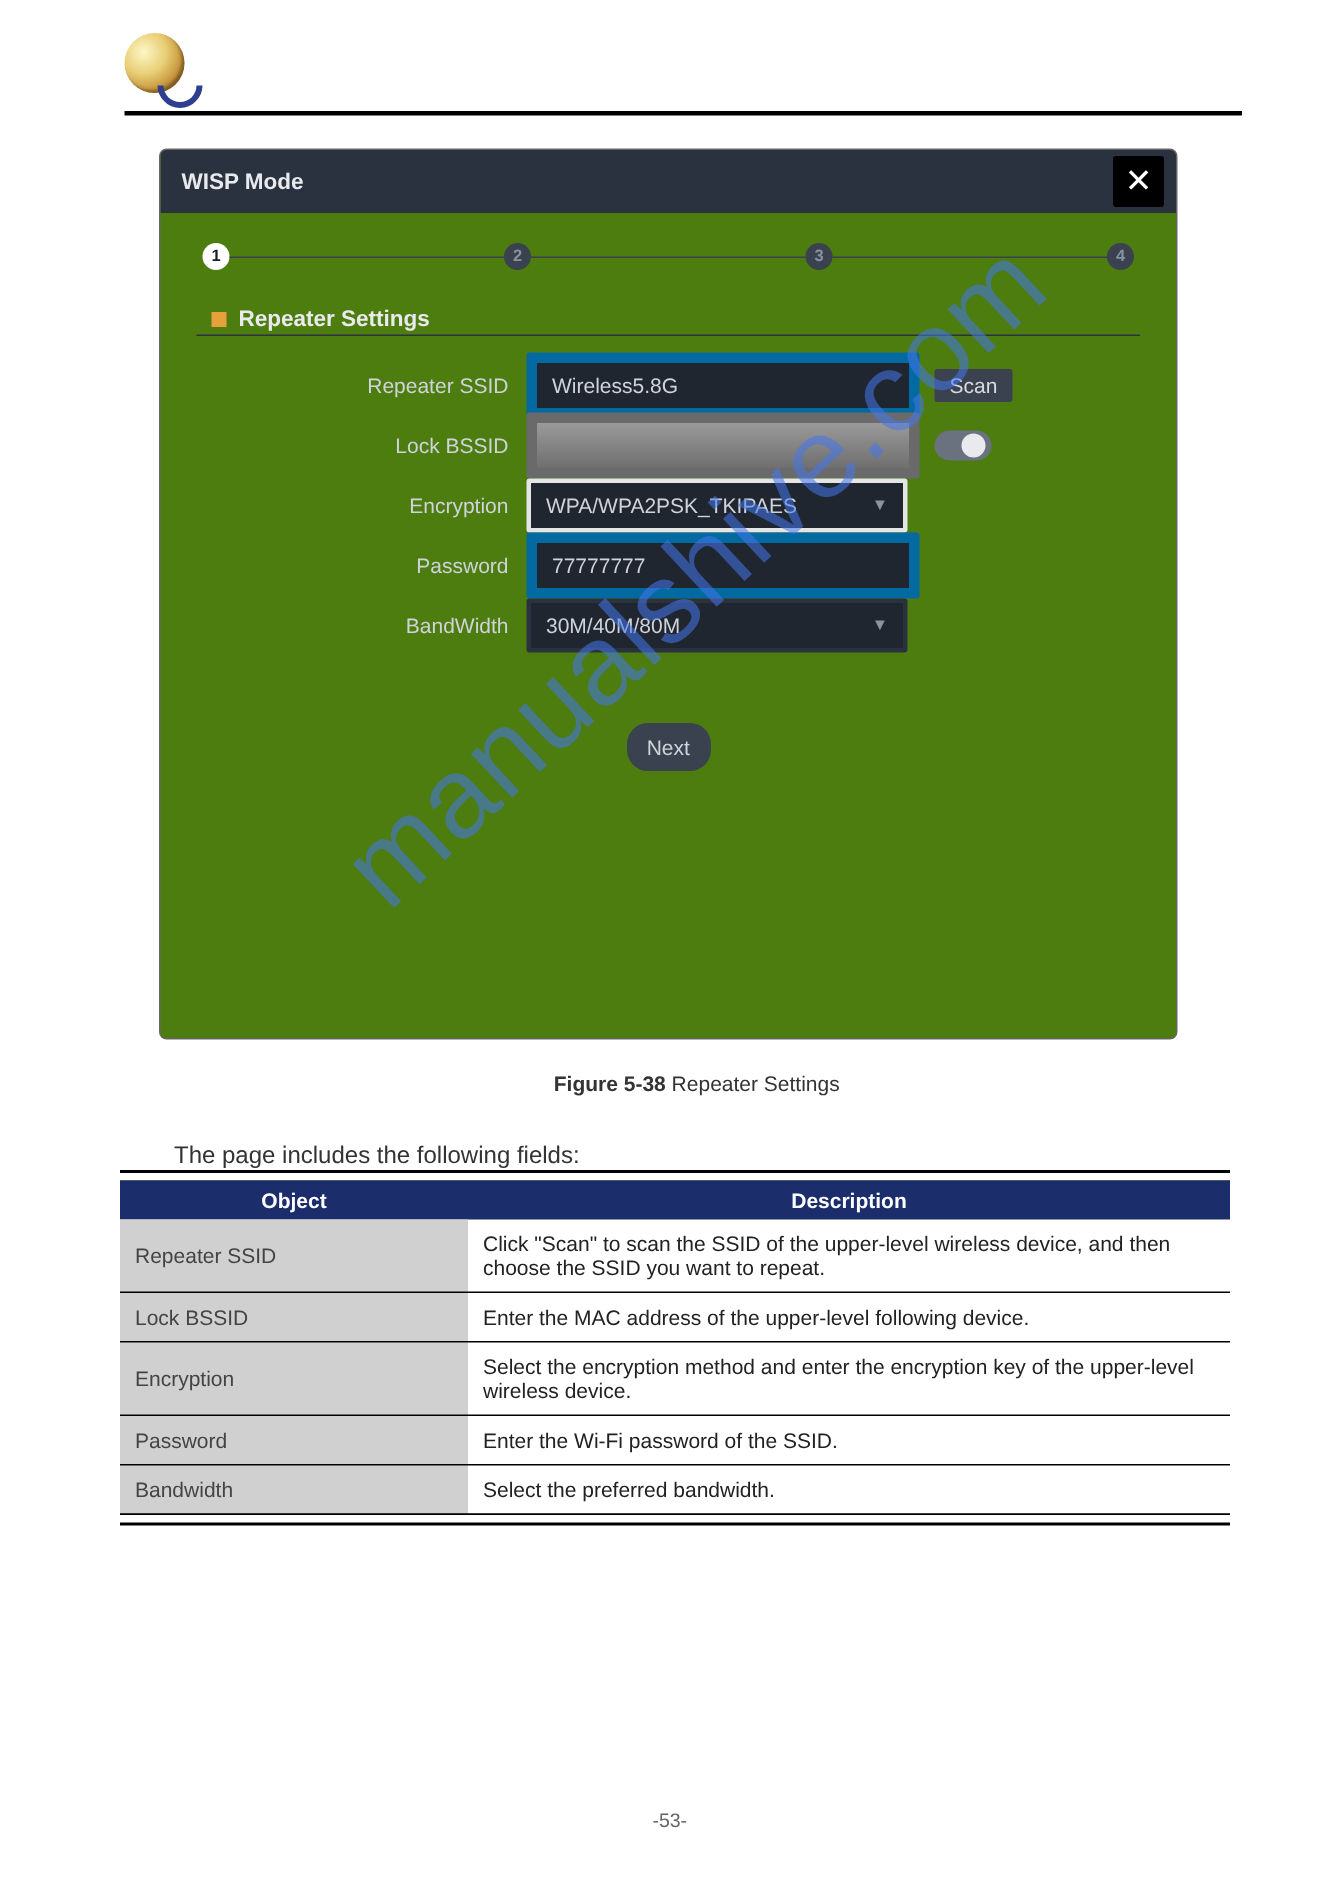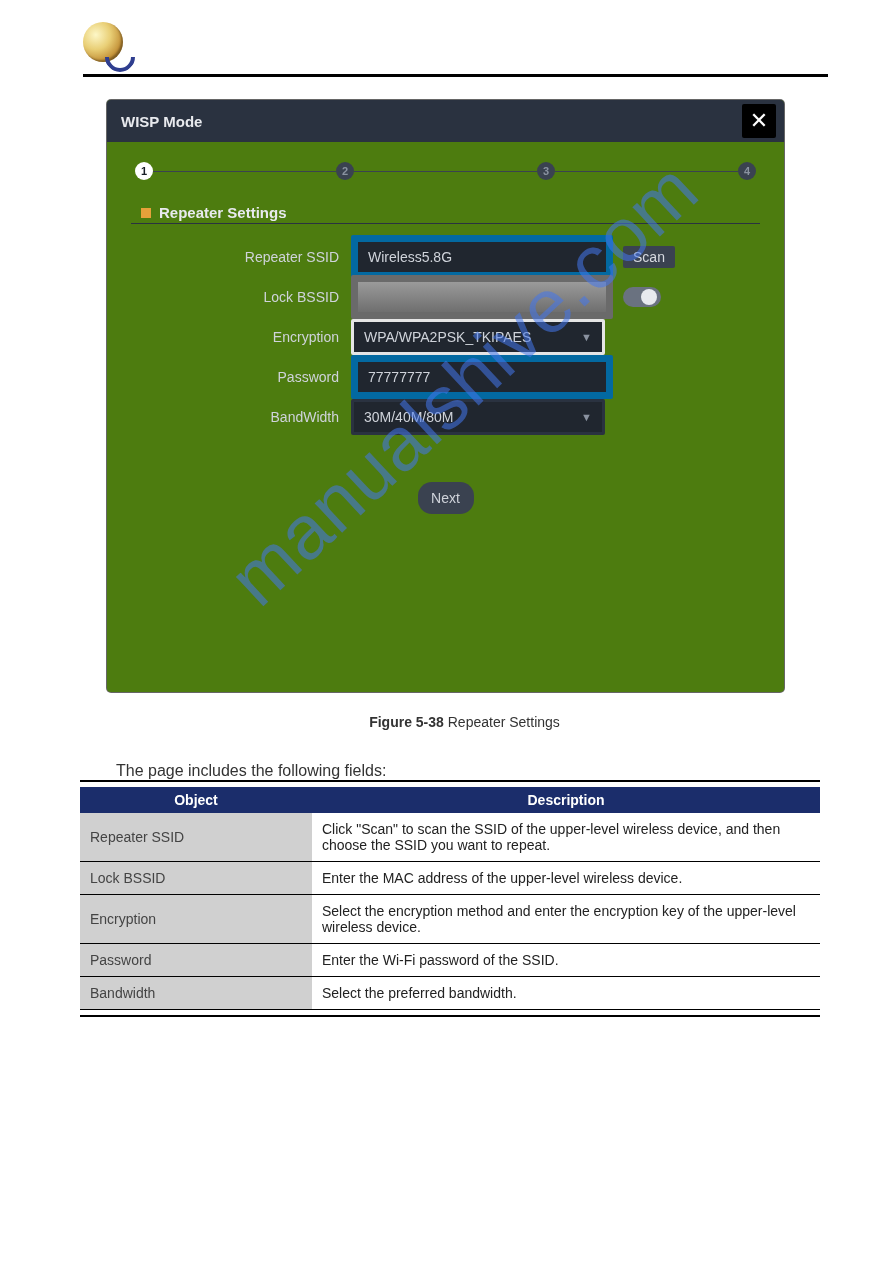--- a/index.html
+++ b/index.html
@@ -446,31 +446,32 @@
         <th>Description</th>
       </tr>
     </thead>
     <tbody>
       <tr>
         <td>Repeater SSID</td>
         <td>Click "Scan" to scan the SSID of the upper-level wireless device, and then choose the SSID you want to repeat.</td>
       </tr>
       <tr>
         <td>Lock BSSID</td>
-        <td>Enter the MAC address of the upper-level wireless device.</td>
+        <td>Enter the MAC address of the upper-level following device.</td>
       </tr>
       <tr>
         <td>Encryption</td>
         <td>Select the encryption method and enter the encryption key of the upper-level wireless device.</td>
       </tr>
       <tr>
         <td>Password</td>
         <td>Enter the Wi-Fi password of the SSID.</td>
       </tr>
       <tr>
         <td>Bandwidth</td>
         <td>Select the preferred bandwidth.</td>
       </tr>
     </tbody>
   </table>
   <div class="tbl-bot-rule" id="tbl-bot-rule" style="top: 1009px;"></div>
 
+  <div class="pgnum">-53-</div>
 </div>
 
 </body></html>

